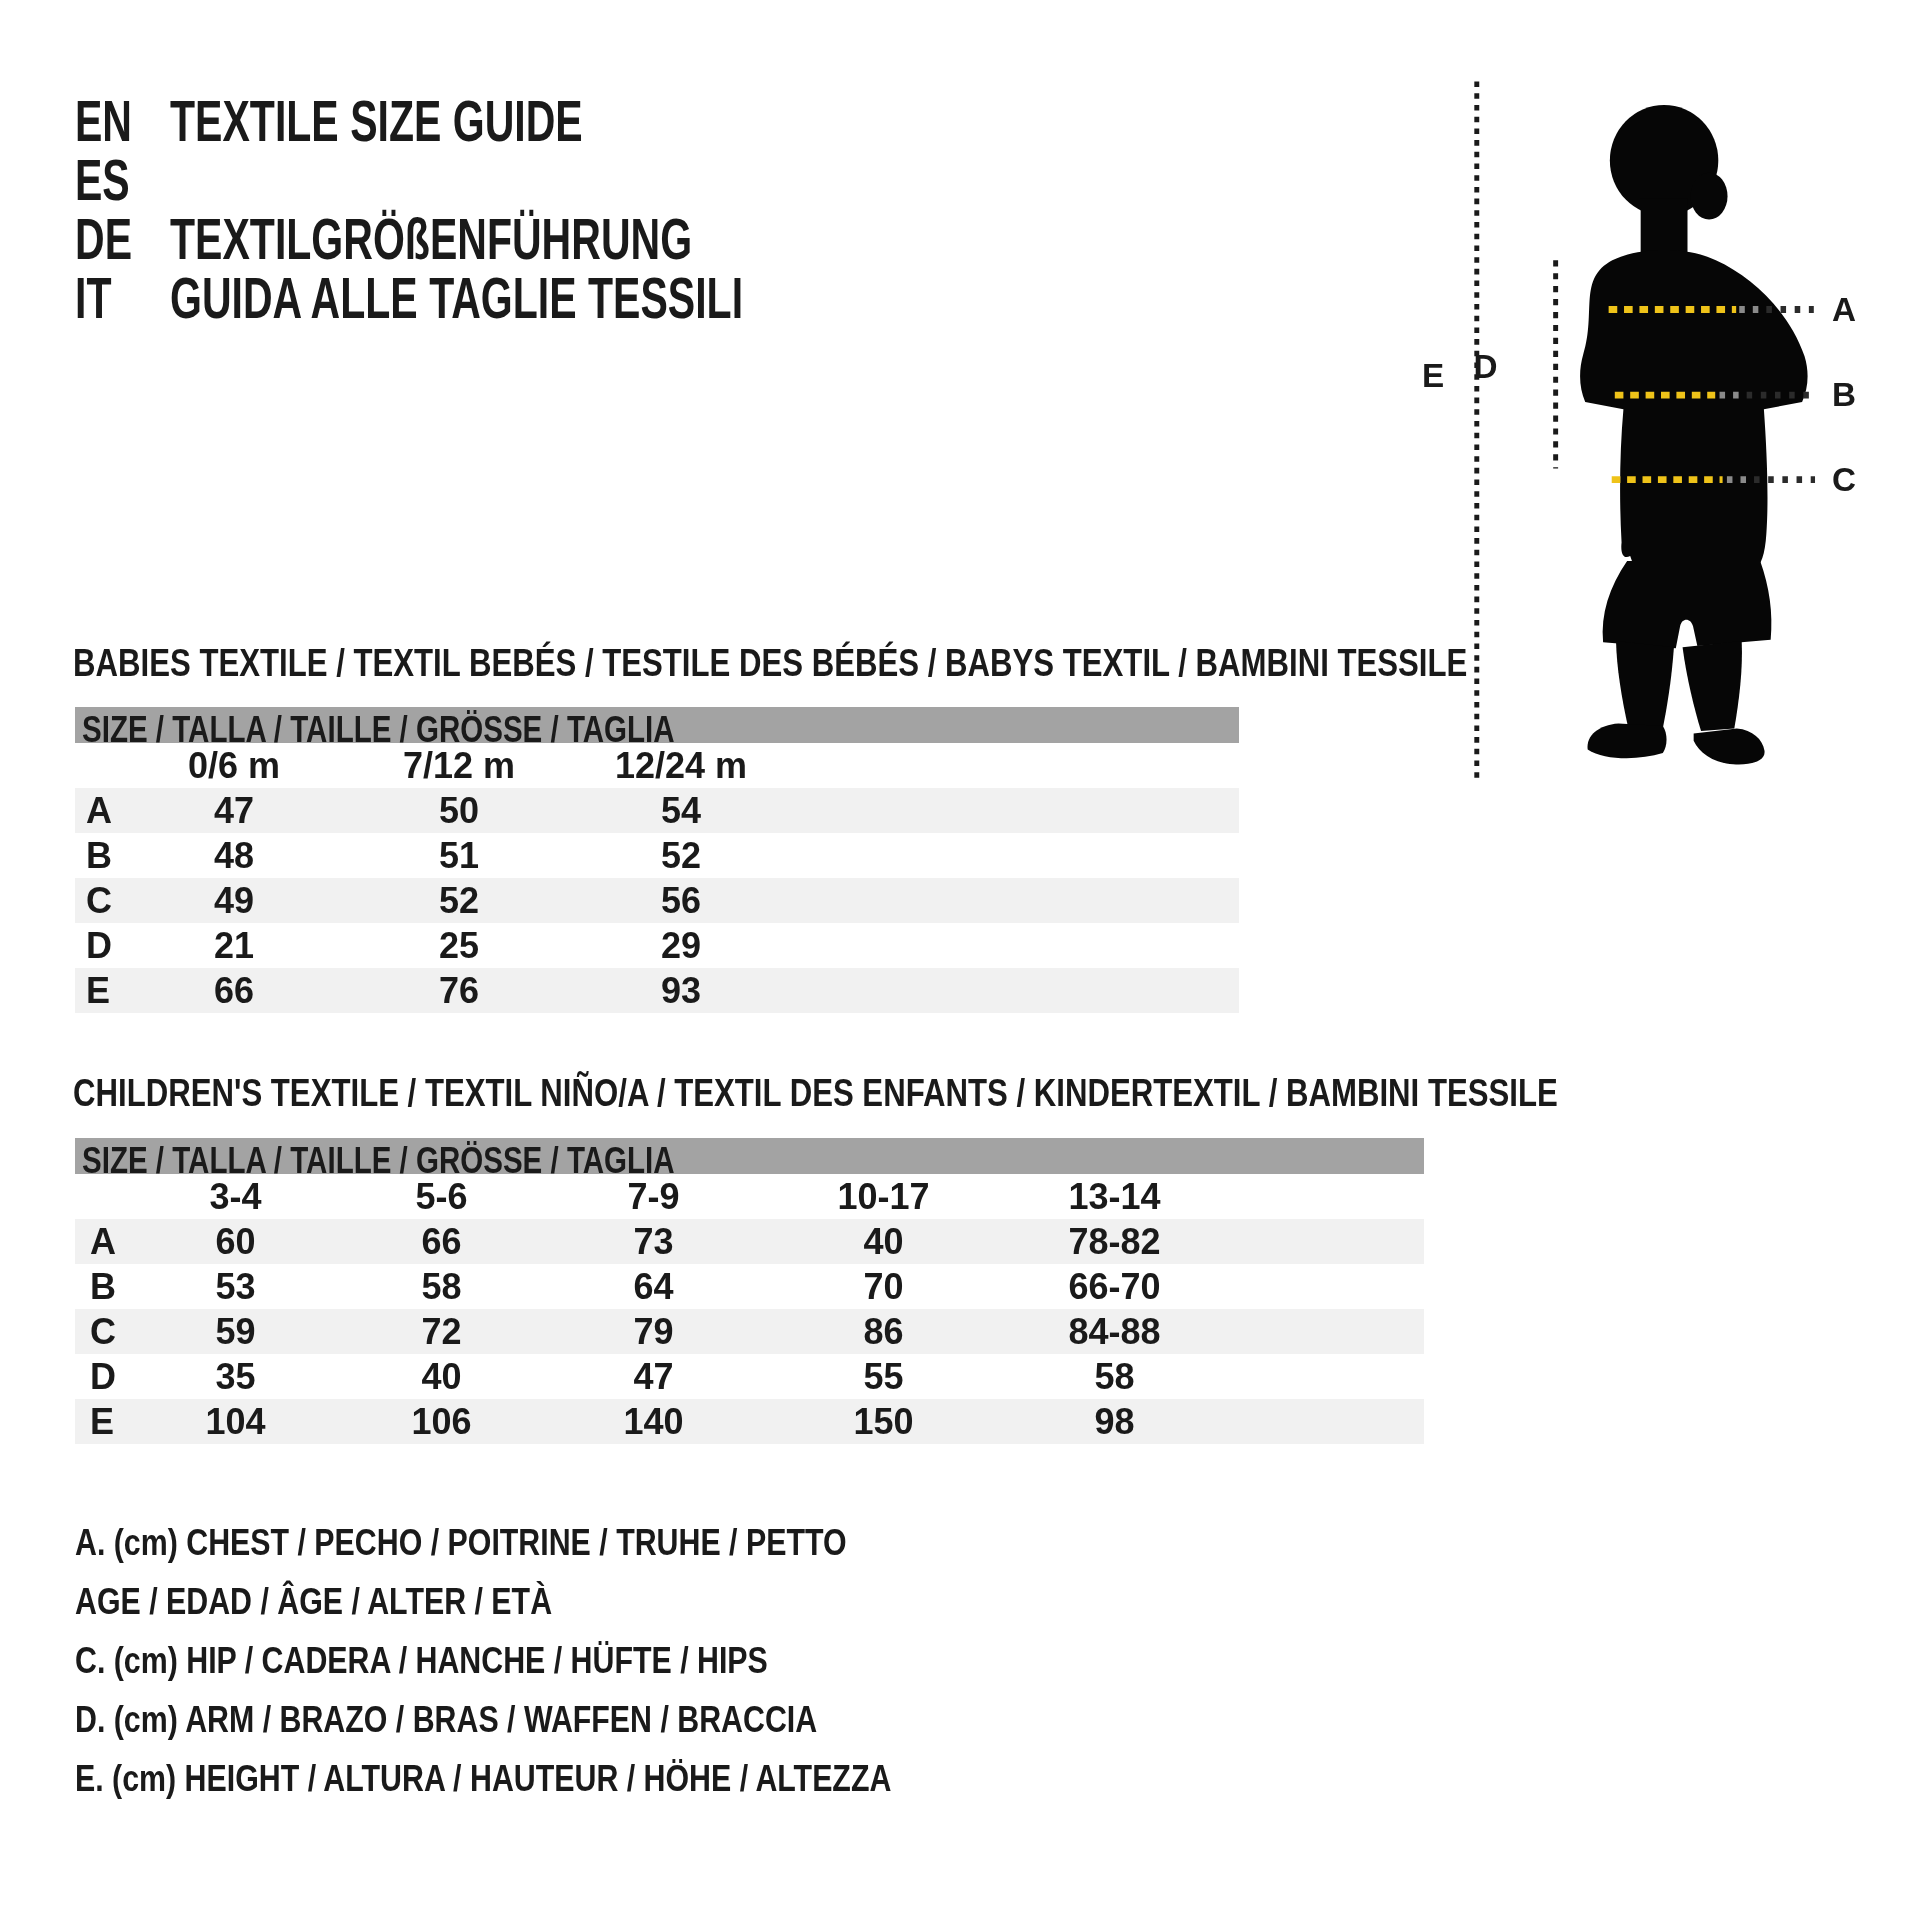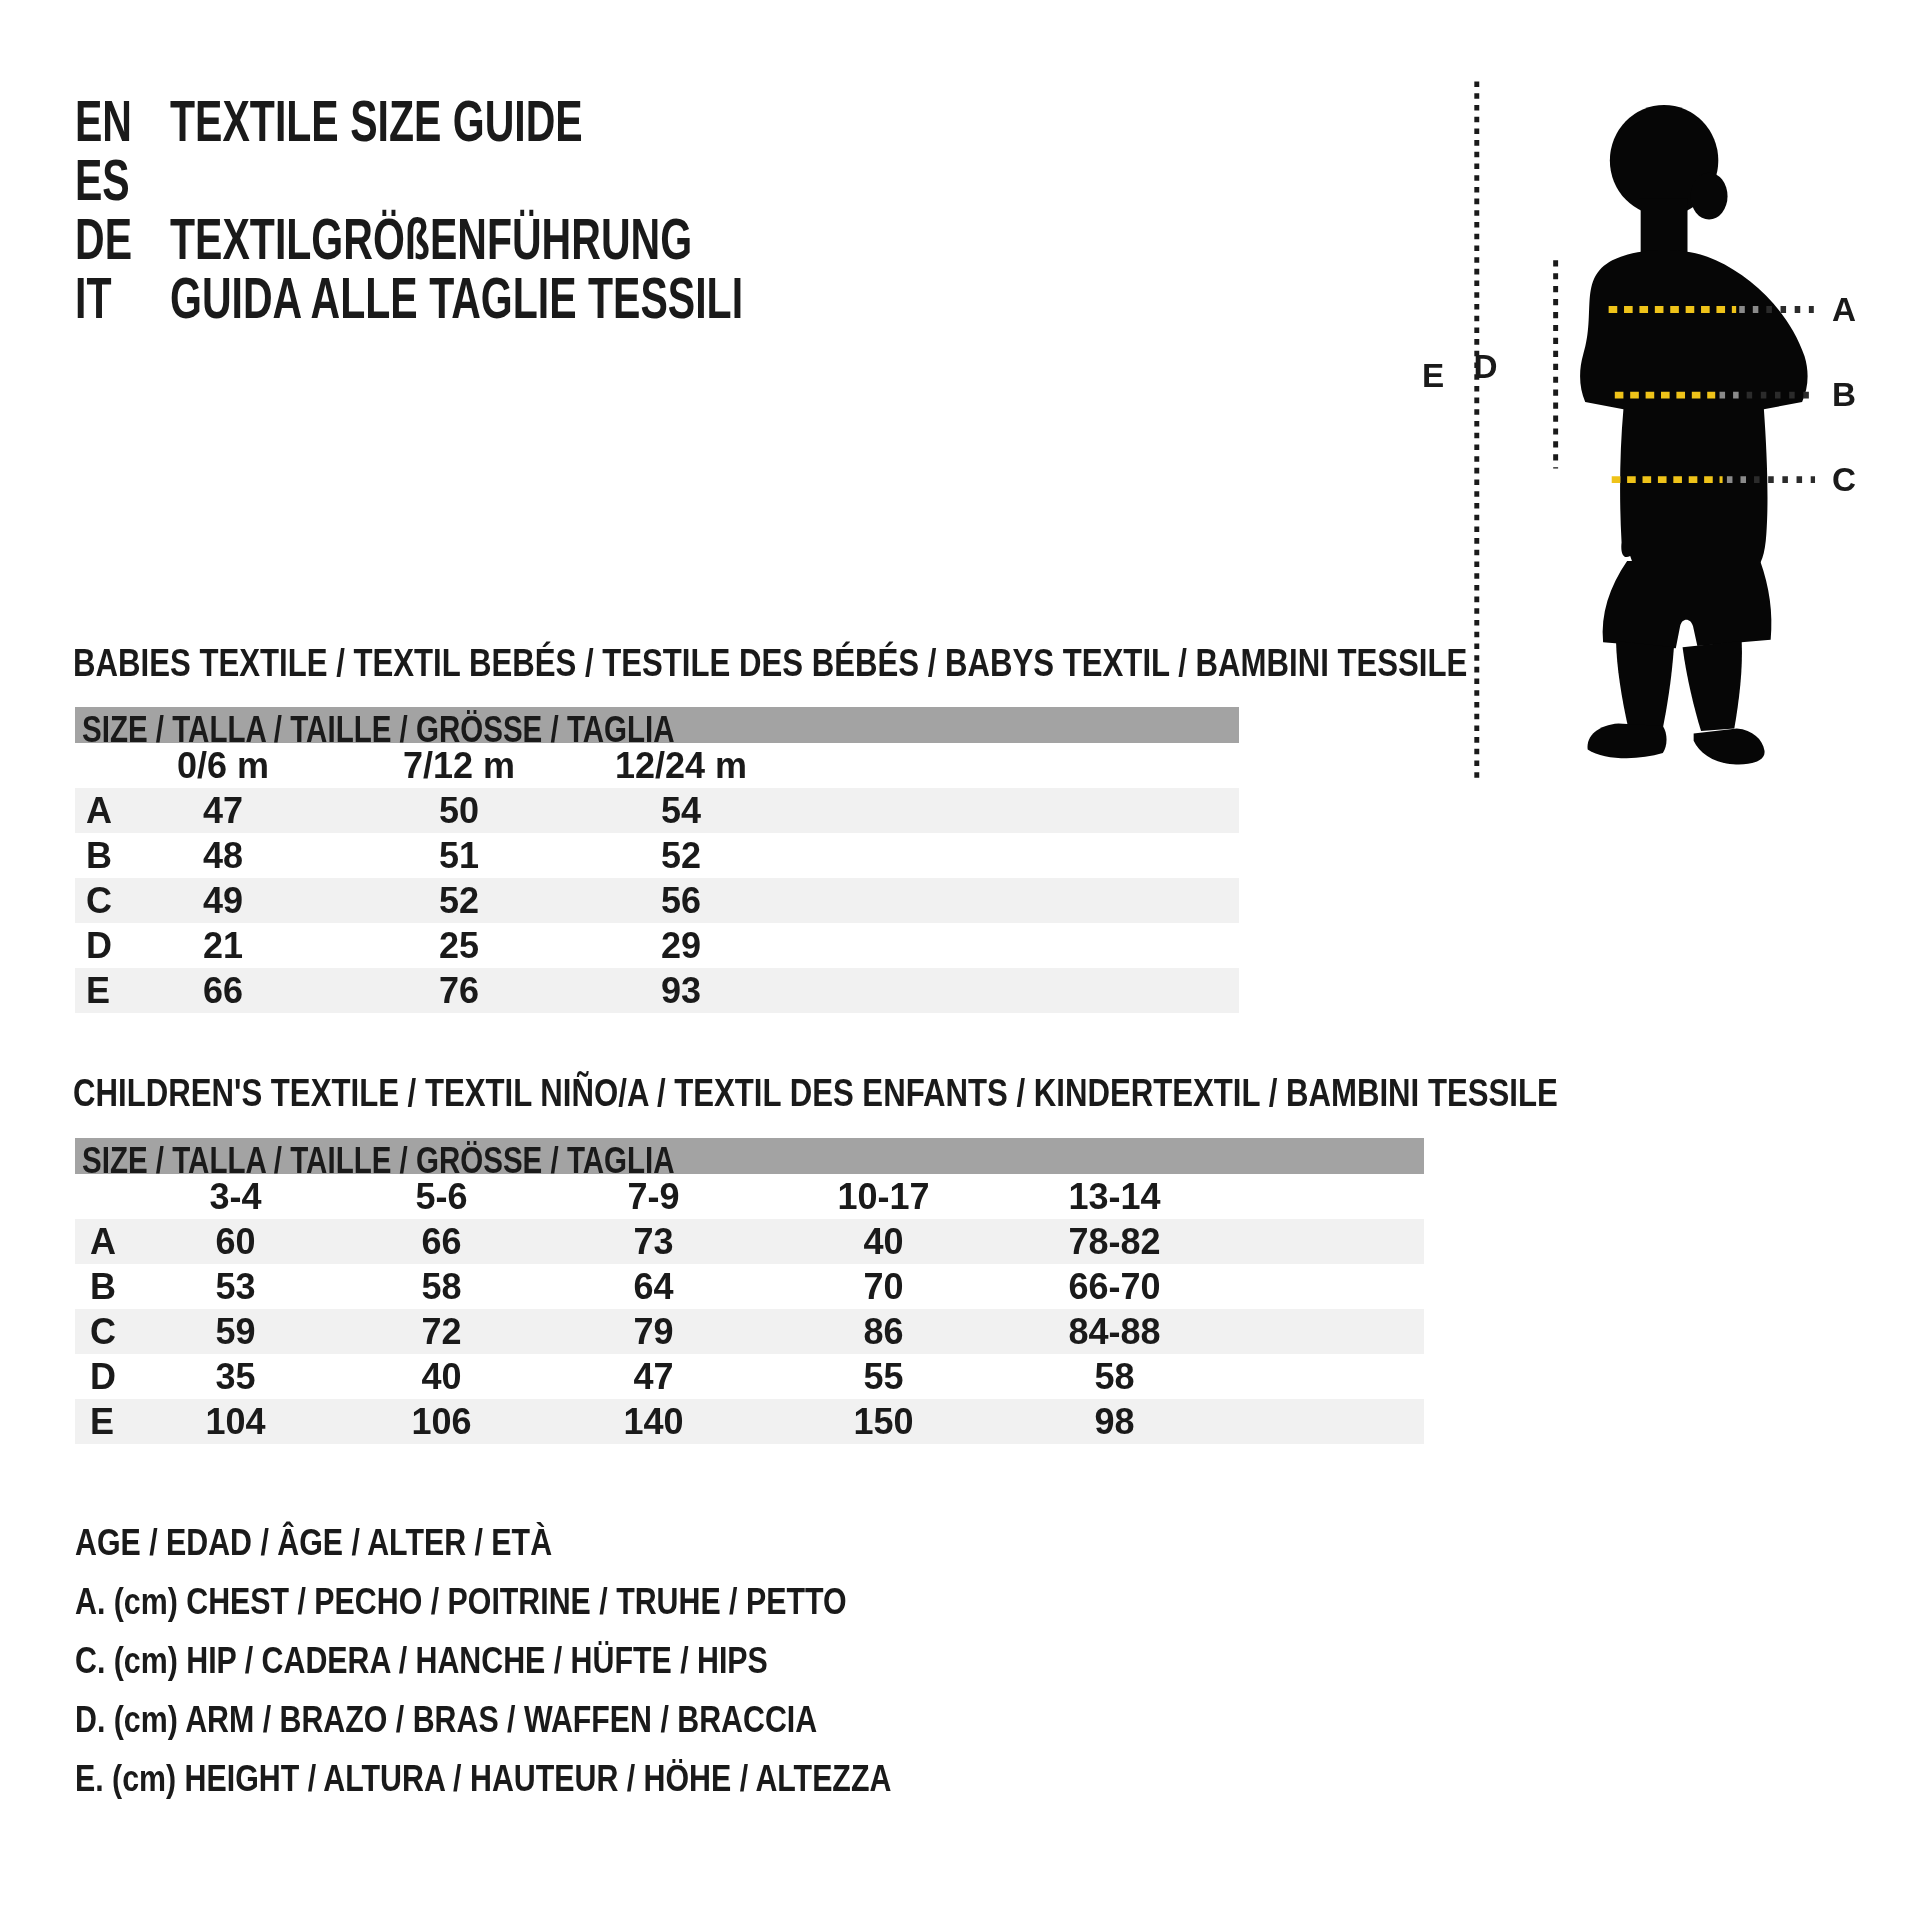--- a/index.html
+++ b/index.html
@@ -32,21 +32,21 @@
   .stable { position:absolute; left:75px; }
   .t-babies { top:707px; width:1164px; }
   .t-children { top:1138px; width:1349px; }
   .size-bar { height:36px; background:#a3a3a3; font-size:36px; line-height:46px; padding-left:7.4px; }
   .hrow, .trow { position:relative; height:45px; font-size:36px; line-height:45px; }
   .alt { background:#f1f1f1; }
   .rlabel { position:absolute; left:11px; }
   .t-children .rlabel { left:15px; }
   .cell { position:absolute; text-align:center; }
   .t-babies .cell { width:222px; }
-  .bc1 { left:37px; } .bc2 { left:273px; } .bc3 { left:495px; }
+  .bc1 { left:48px; } .bc2 { left:273px; } .bc3 { left:495px; }
   .t-children .cell { width:197px; }
   .cc1 { left:62px; } .cc2 { left:268px; } .cc3 { left:480px; } .cc4 { left:710px; } .cc5 { left:941px; }
 
   
   .legend { position:absolute; left:75px; top:1513px; }
   .legend-row { height:59px; line-height:59px; font-size:37px; }
 </style>
 </head>
 <body>
 
@@ -227,19 +227,19 @@
     <span class="rlabel">E</span>
     <span class="cell cc1">104</span>
     <span class="cell cc2">106</span>
     <span class="cell cc3">140</span>
     <span class="cell cc4">150</span>
     <span class="cell cc5">98</span>
   </div>
 </div>
 
 <div class="legend">
+  <div class="legend-row"><span class="cond">A. (cm) CHEST / PECHO / POITRINE / TRUHE / PETTO</span></div>
   <div class="legend-row"><span class="cond">AGE / EDAD / ÂGE / ALTER / ETÀ</span></div>
-  <div class="legend-row"><span class="cond">A. (cm) CHEST / PECHO / POITRINE / TRUHE / PETTO</span></div>
   <div class="legend-row"><span class="cond">C. (cm) HIP / CADERA / HANCHE / HÜFTE / HIPS</span></div>
   <div class="legend-row"><span class="cond">D. (cm) ARM / BRAZO / BRAS / WAFFEN / BRACCIA</span></div>
   <div class="legend-row"><span class="cond">E. (cm) HEIGHT / ALTURA / HAUTEUR / HÖHE / ALTEZZA</span></div>
 </div>
 
 
 </body></html>

